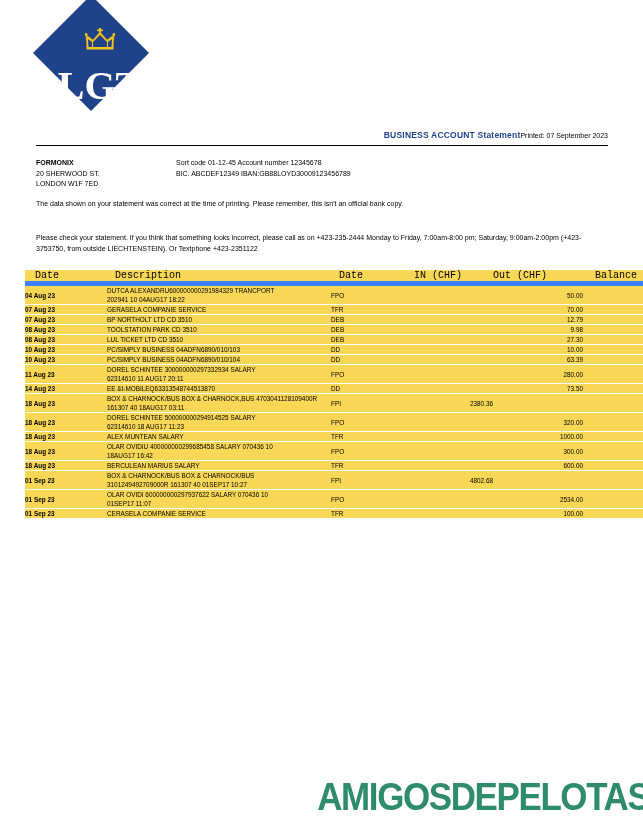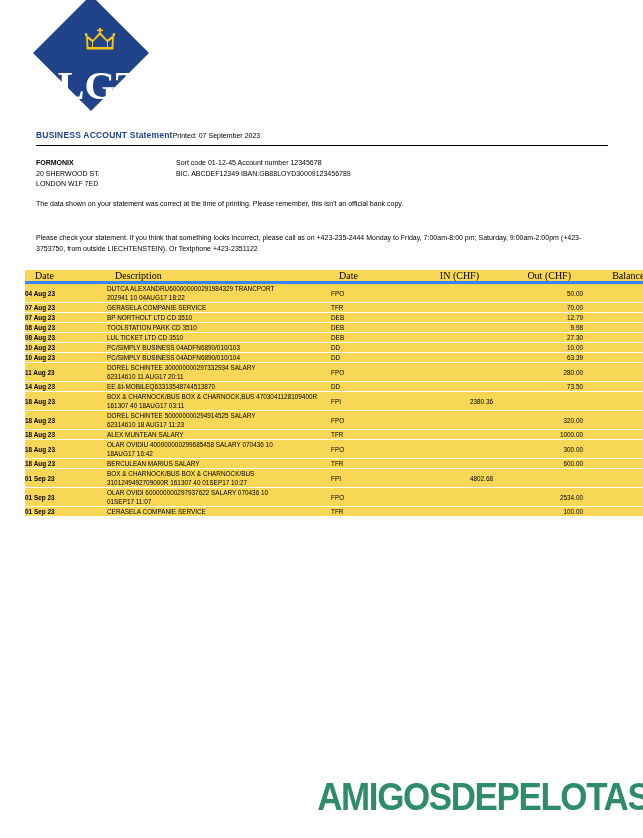--- a/index.html
+++ b/index.html
@@ -61,21 +61,21 @@
     margin-top: 16px;
   }
 
   
   #statement-header-row {
     position: absolute;
     left: 36px;
     top: 130px;
     width: 572px;
     display: flex;
-    justify-content: flex-start;
+    justify-content: flex-end;
     align-items: baseline;
   }
   #statement-title {
     font-size: 8.5px;
     font-weight: bold;
     color: #1f4288;
     letter-spacing: .2px;
   }
   #printed-date {
     font-size: 7px;
@@ -137,32 +137,32 @@
     background: #f8d757;
     border-collapse: collapse;
     table-layout: fixed;
   }
   #txn-table td, #txn-table th {
     vertical-align: middle;
     padding: 0;
   }
   .thead-row th {
     background: #f8d757;
-    font-family: Liberation Serif, serif;
+    font-family: Liberation Mono, monospace;
     font-size: 10px;
     font-weight: normal;
     color: #000;
     padding: 6px 0 7px 0;
-    border-bottom: 3px solid #3b82f6;
+    border-bottom: 5px solid #3b82f6;
   }
   .th-date      { width: 72px;  text-align: left;  padding-left: 10px !important; }
   .th-desc      { width: 216px; text-align: left;  padding-left: 8px !important; margin-left: 38px; }
   .th-type      { width: 58px;  text-align: left;  padding-left: 8px !important; }
-  .th-in        { width: 82px;  text-align: right; padding-right: 14px !important; }
-  .th-out       { width: 78px;  text-align: right; padding-right: 12px !important; }
+  .th-in        { width: 82px;  padding-right: 14px !important; }
+  .th-out       { width: 78px;  text-align: left; padding-right: 12px !important; }
   .th-balance   { width: 90px;  text-align: right; padding-right: 10px !important; }
 
   .txn-row td {
     background: #f8d757;
     border-bottom: 1px solid #ffffff;
     font-size: 6.4px;
     line-height: 9px;
     padding-top: 5px;
     padding-bottom: 5px;
   }

